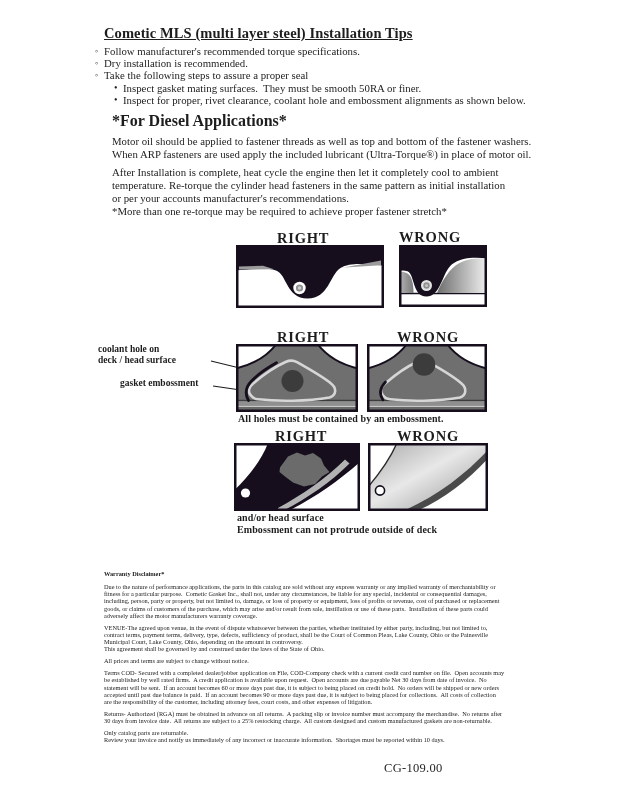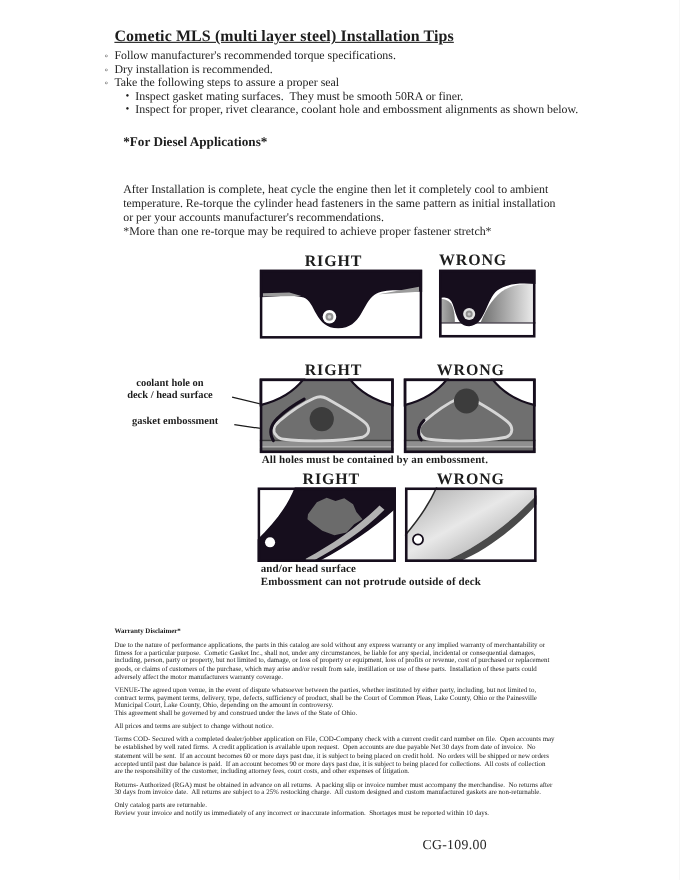--- a/index.html
+++ b/index.html
@@ -6,27 +6,27 @@
   .page{position:relative;width:618px;height:800px;background:#ffffff;overflow:hidden;
         font-family:Liberation Serif, serif;color:#1d1d1d;}
   .abs{position:absolute;}
   .pre{white-space:pre-wrap;}
   .title{left:104px;top:25px;font-size:14.5px;font-weight:bold;text-decoration:underline;letter-spacing:.1px;}
   .bullets{left:95px;top:45px;font-size:10.8px;line-height:12.2px;width:500px;}
   .brow{display:flex;}
   .brow .m{width:9px;font-size:9px;flex:none;}
   .brow.sub{padding-left:19px;}
   .brow.sub .m{width:9px;font-size:10px;}
-  .h2{left:112px;top:122px;font-size:12px;font-weight:bold;text-align:center;}
+  .h2{left:112px;top:112px;font-size:16px;font-weight:bold;text-align:center;}
   .para{left:112px;font-size:10.8px;line-height:13px;width:480px;}
   .p1{top:135px;} .p2{top:166px;} .note{top:205px;}
   .dlabel{font-size:14.5px;font-weight:700;letter-spacing:.8px;}
   .dcap{font-size:10px;font-weight:700;letter-spacing:.1px;line-height:11.5px;}
   .anno{font-size:9.5px;font-weight:700;line-height:10.5px;}
-  .anno1{left:98px;top:344px;width:113px;text-align:center;}
+  .anno1{left:98px;top:344px;width:113px;text-align:left;}
   .anno2{left:120px;top:378px;}
   .legal{left:104px;top:570px;width:436px;font-size:6.3px;line-height:7.25px;color:#222;}
   .legal-h{font-weight:bold;margin-bottom:5.5px;}
   .legal-para{margin-bottom:4.6px;}
   .footer{left:384px;top:761px;font-size:12.5px;letter-spacing:.3px;color:#262626;}
   svg{display:block;}
 </style>
 </head>
 <body>
 
@@ -51,20 +51,21 @@
       <span class="m">•</span>
       <span class="pre">Inspect gasket mating surfaces.  They must be smooth 50RA or finer.</span>
     </div>
     <div class="brow sub">
       <span class="m">•</span>
       <span class="pre">Inspect for proper, rivet clearance, coolant hole and embossment alignments as shown below.</span>
     </div>
   </div>
 
   <div class="abs h2 pre">*For Diesel Applications*</div>
+  <div class="abs para p1 pre"><div>Motor oil should be applied to fastener threads as well as top and bottom of the fastener washers.</div><div>When ARP fasteners are used apply the included lubricant (Ultra-Torque®) in place of motor oil.</div></div>
   <div class="abs para p2 pre"><div>After Installation is complete, heat cycle the engine then let it completely cool to ambient</div><div>temperature. Re-torque the cylinder head fasteners in the same pattern as initial installation</div><div>or per your accounts manufacturer's recommendations.</div></div>
   <div class="abs para note pre">*More than one re-torque may be required to achieve proper fastener stretch*</div>
 
   <div class="abs dlabel" style="left:277px;top:230px;">RIGHT</div>
   <div class="abs dlabel" style="left:399px;top:229px;">WRONG</div>
 
   <svg class="abs" style="left:236px;top:245px;" width="148" height="63" viewBox="0 0 148 63">
     <rect width="148" height="63" fill="#ffffff"></rect>
     <path d="M0,0 H148 V20.5 C130,19 114,17 104.5,23 C93.5,30 93,53.5 71.5,53.5 C50,53.5 51,29 40,25.5 C28,22 12,25.2 0,25.2 Z" fill="#160e1d"></path>
     <path d="M3,24.6 L38,24.2 L27,20.8 L3,21.6 Z" fill="#9b9b9b"></path>

